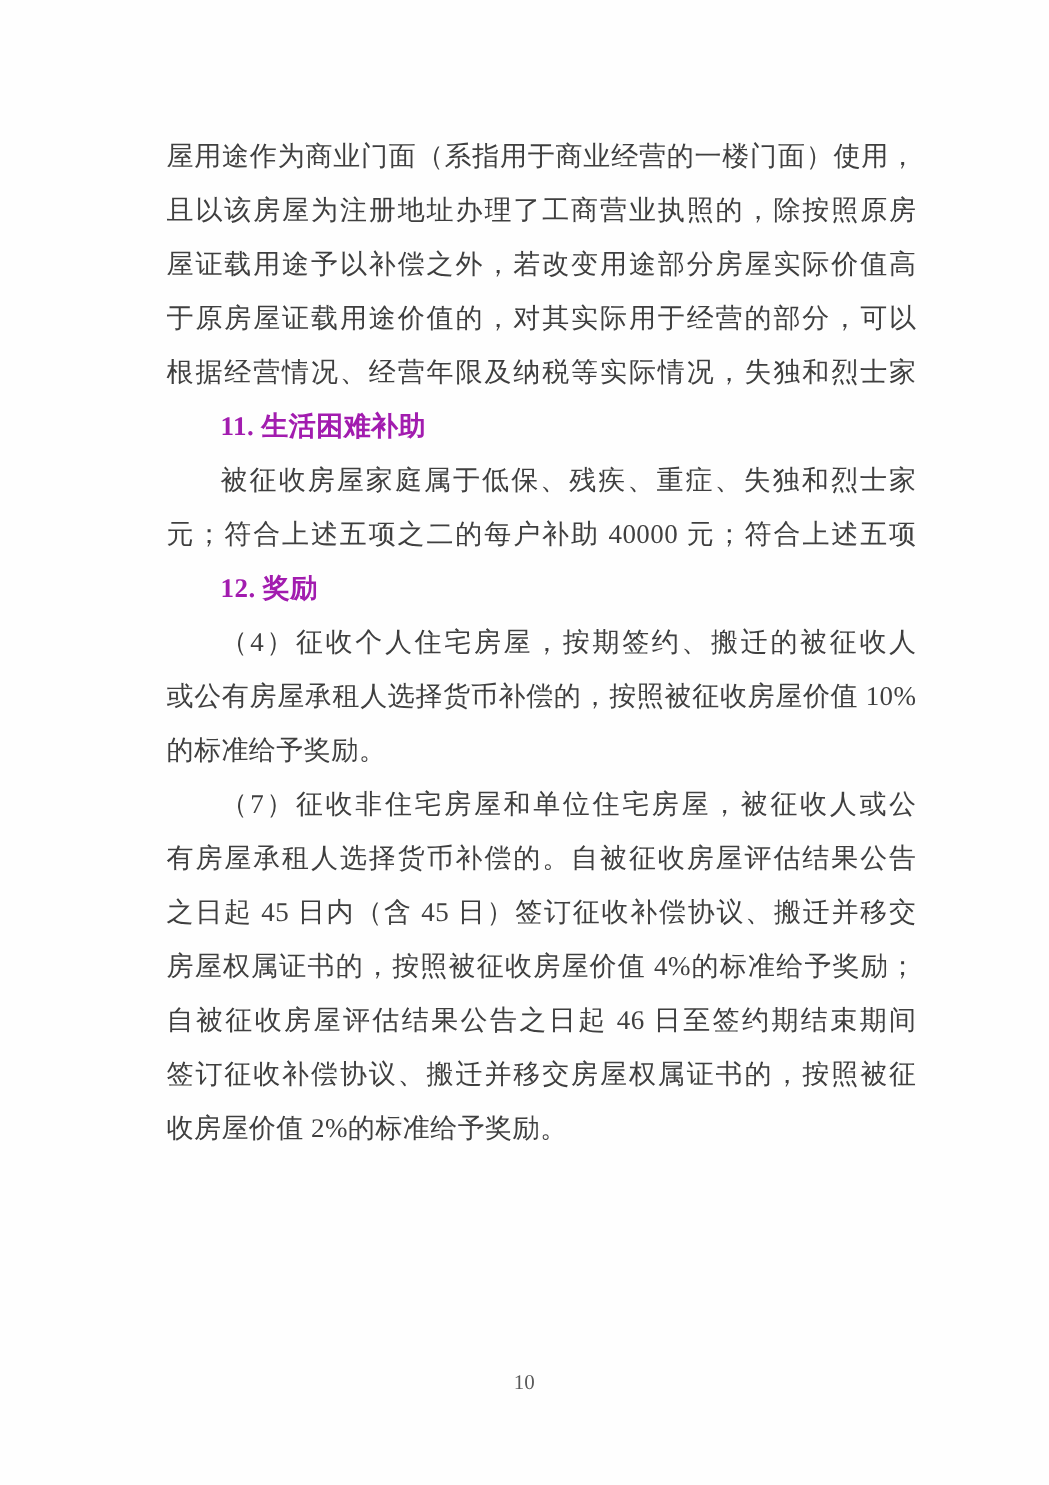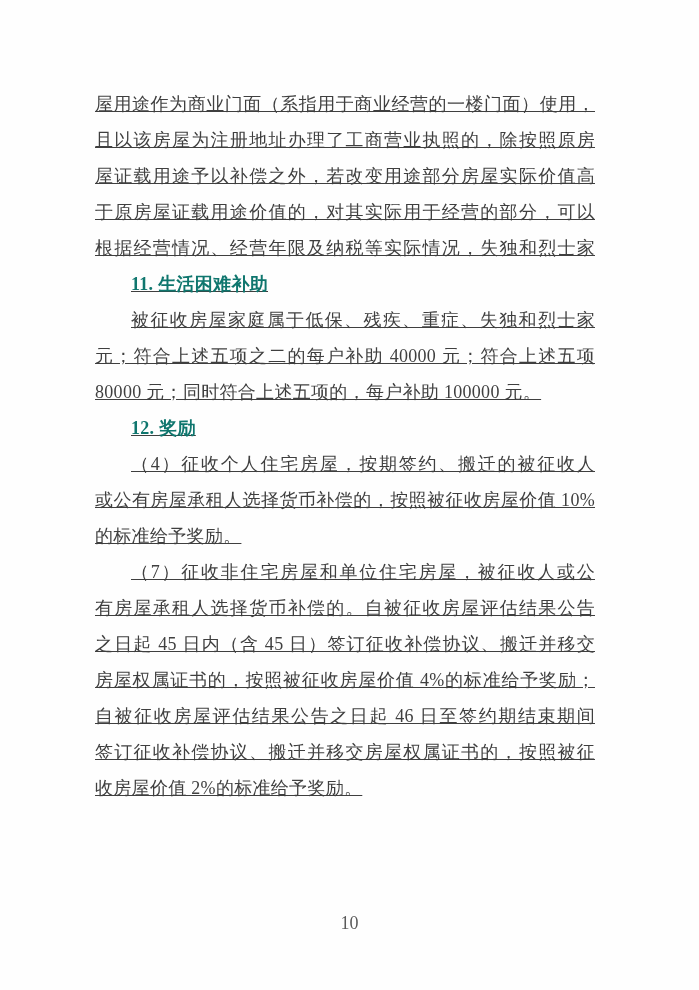--- a/index.html
+++ b/index.html
@@ -11,71 +11,69 @@
     position: relative;
     width: 699px;
     height: 990px;
     background: #fefefe;
     overflow: hidden;
     font-family: "Liberation Serif", serif;
     color: #3f3f3f;
   }
   .text-block {
     position: absolute;
-    left: 95px;
+    left: 111px;
     top: 86px;
     width: 500px;
-    text-decoration: underline;
   }
   .line {
     height: 36px;
     line-height: 36px;
     font-size: 18px;
     text-align: justify;
     text-align-last: justify;
     letter-spacing: 0.3px;
   }
   .line.last {
     text-align-last: left;
   }
   .line.indent {
     text-indent: 2em;
   }
   .line.heading {
     font-weight: bold;
     text-indent: 2em;
     text-align-last: left;
-    color: #0f766e;
+    color: #a21caf;
   }
   .page-number {
     position: absolute;
     top: 914px;
     left: 0;
     width: 100%;
     text-align: center;
-    font-size: 18px;
+    font-size: 14px;
     line-height: 18px;
     color: #5a5a5a;
     font-family: "Liberation Serif", serif;
   }
 </style>
 </head>
 <body>
 
 <div class="page">
   <div class="text-block">
       <div class="line">屋用途作为商业门面（系指用于商业经营的一楼门面）使用，</div>
       <div class="line">且以该房屋为注册地址办理了工商营业执照的，除按照原房</div>
       <div class="line">屋证载用途予以补偿之外，若改变用途部分房屋实际价值高</div>
       <div class="line">于原房屋证载用途价值的，对其实际用于经营的部分，可以</div>
       <div class="line">根据经营情况、经营年限及纳税等实际情况，失独和烈士家</div>
       <div class="line heading">11. 生活困难补助</div>
       <div class="line indent">被征收房屋家庭属于低保、残疾、重症、失独和烈士家</div>
       <div class="line">元；符合上述五项之二的每户补助 40000 元；符合上述五项</div>
-      <div class="line last">80000 元；同时符合上述五项的，每户补助 100000 元。</div>
       <div class="line heading">12. 奖励</div>
       <div class="line indent">（4）征收个人住宅房屋，按期签约、搬迁的被征收人</div>
       <div class="line">或公有房屋承租人选择货币补偿的，按照被征收房屋价值 10%</div>
       <div class="line last">的标准给予奖励。</div>
       <div class="line indent">（7）征收非住宅房屋和单位住宅房屋，被征收人或公</div>
       <div class="line">有房屋承租人选择货币补偿的。自被征收房屋评估结果公告</div>
       <div class="line">之日起 45 日内（含 45 日）签订征收补偿协议、搬迁并移交</div>
       <div class="line">房屋权属证书的，按照被征收房屋价值 4%的标准给予奖励；</div>
       <div class="line">自被征收房屋评估结果公告之日起 46 日至签约期结束期间</div>
       <div class="line">签订征收补偿协议、搬迁并移交房屋权属证书的，按照被征</div>

